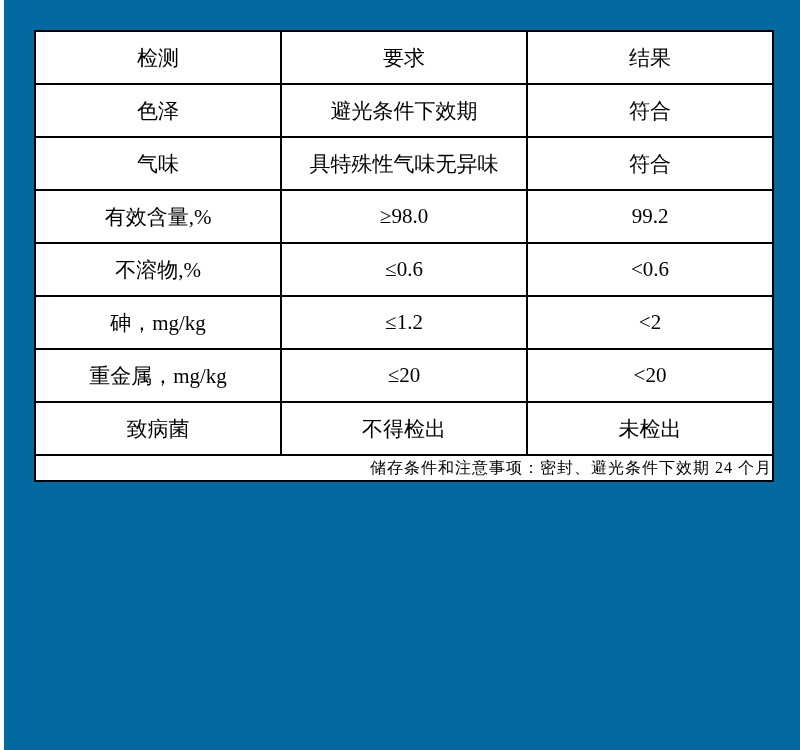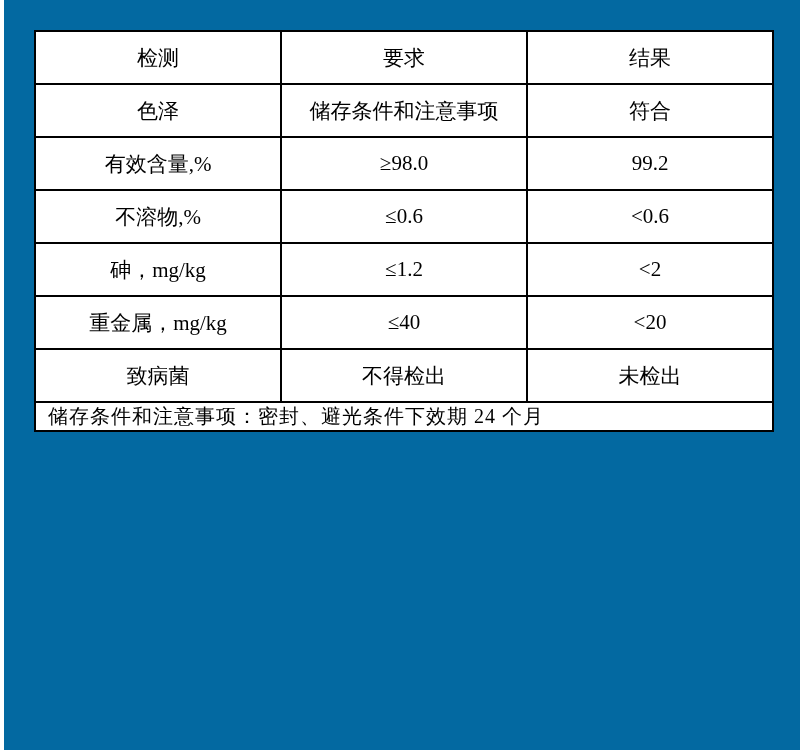--- a/index.html
+++ b/index.html
@@ -41,22 +41,22 @@
     vertical-align: middle;
     font-weight: normal;
     font-size: 21px;
     height: 51px;
     padding: 0;
     overflow: hidden;
     white-space: nowrap;
   }
   table.spec-table tfoot td.footer-cell {
     height: 24px;
-    font-size: 20px;
-    text-align: left;
+    font-size: 16px;
+    text-align: right;
     padding-left: 12px;
     letter-spacing: 1px;
   }
 </style>
 </head>
 <body>
 
 <div class="sheet">
   <table class="spec-table">
     <colgroup>
@@ -67,41 +67,46 @@
     <thead>
       <tr>
         <th>检测</th>
         <th>要求</th>
         <th>结果</th>
       </tr>
     </thead>
     <tbody>
       <tr>
         <td>色泽</td>
-        <td>储存条件和注意事项</td>
+        <td>避光条件下效期</td>
+        <td>符合</td>
+      </tr>
+      <tr>
+        <td>气味</td>
+        <td>具特殊性气味无异味</td>
         <td>符合</td>
       </tr>
       <tr>
         <td>有效含量,%</td>
         <td>≥98.0</td>
         <td>99.2</td>
       </tr>
       <tr>
         <td>不溶物,%</td>
         <td>≤0.6</td>
         <td>&lt;0.6</td>
       </tr>
       <tr>
         <td>砷，mg/kg</td>
         <td>≤1.2</td>
         <td>&lt;2</td>
       </tr>
       <tr>
         <td>重金属，mg/kg</td>
-        <td>≤40</td>
+        <td>≤20</td>
         <td>&lt;20</td>
       </tr>
       <tr>
         <td>致病菌</td>
         <td>不得检出</td>
         <td>未检出</td>
       </tr>
     </tbody>
     <tfoot>
       <tr>

